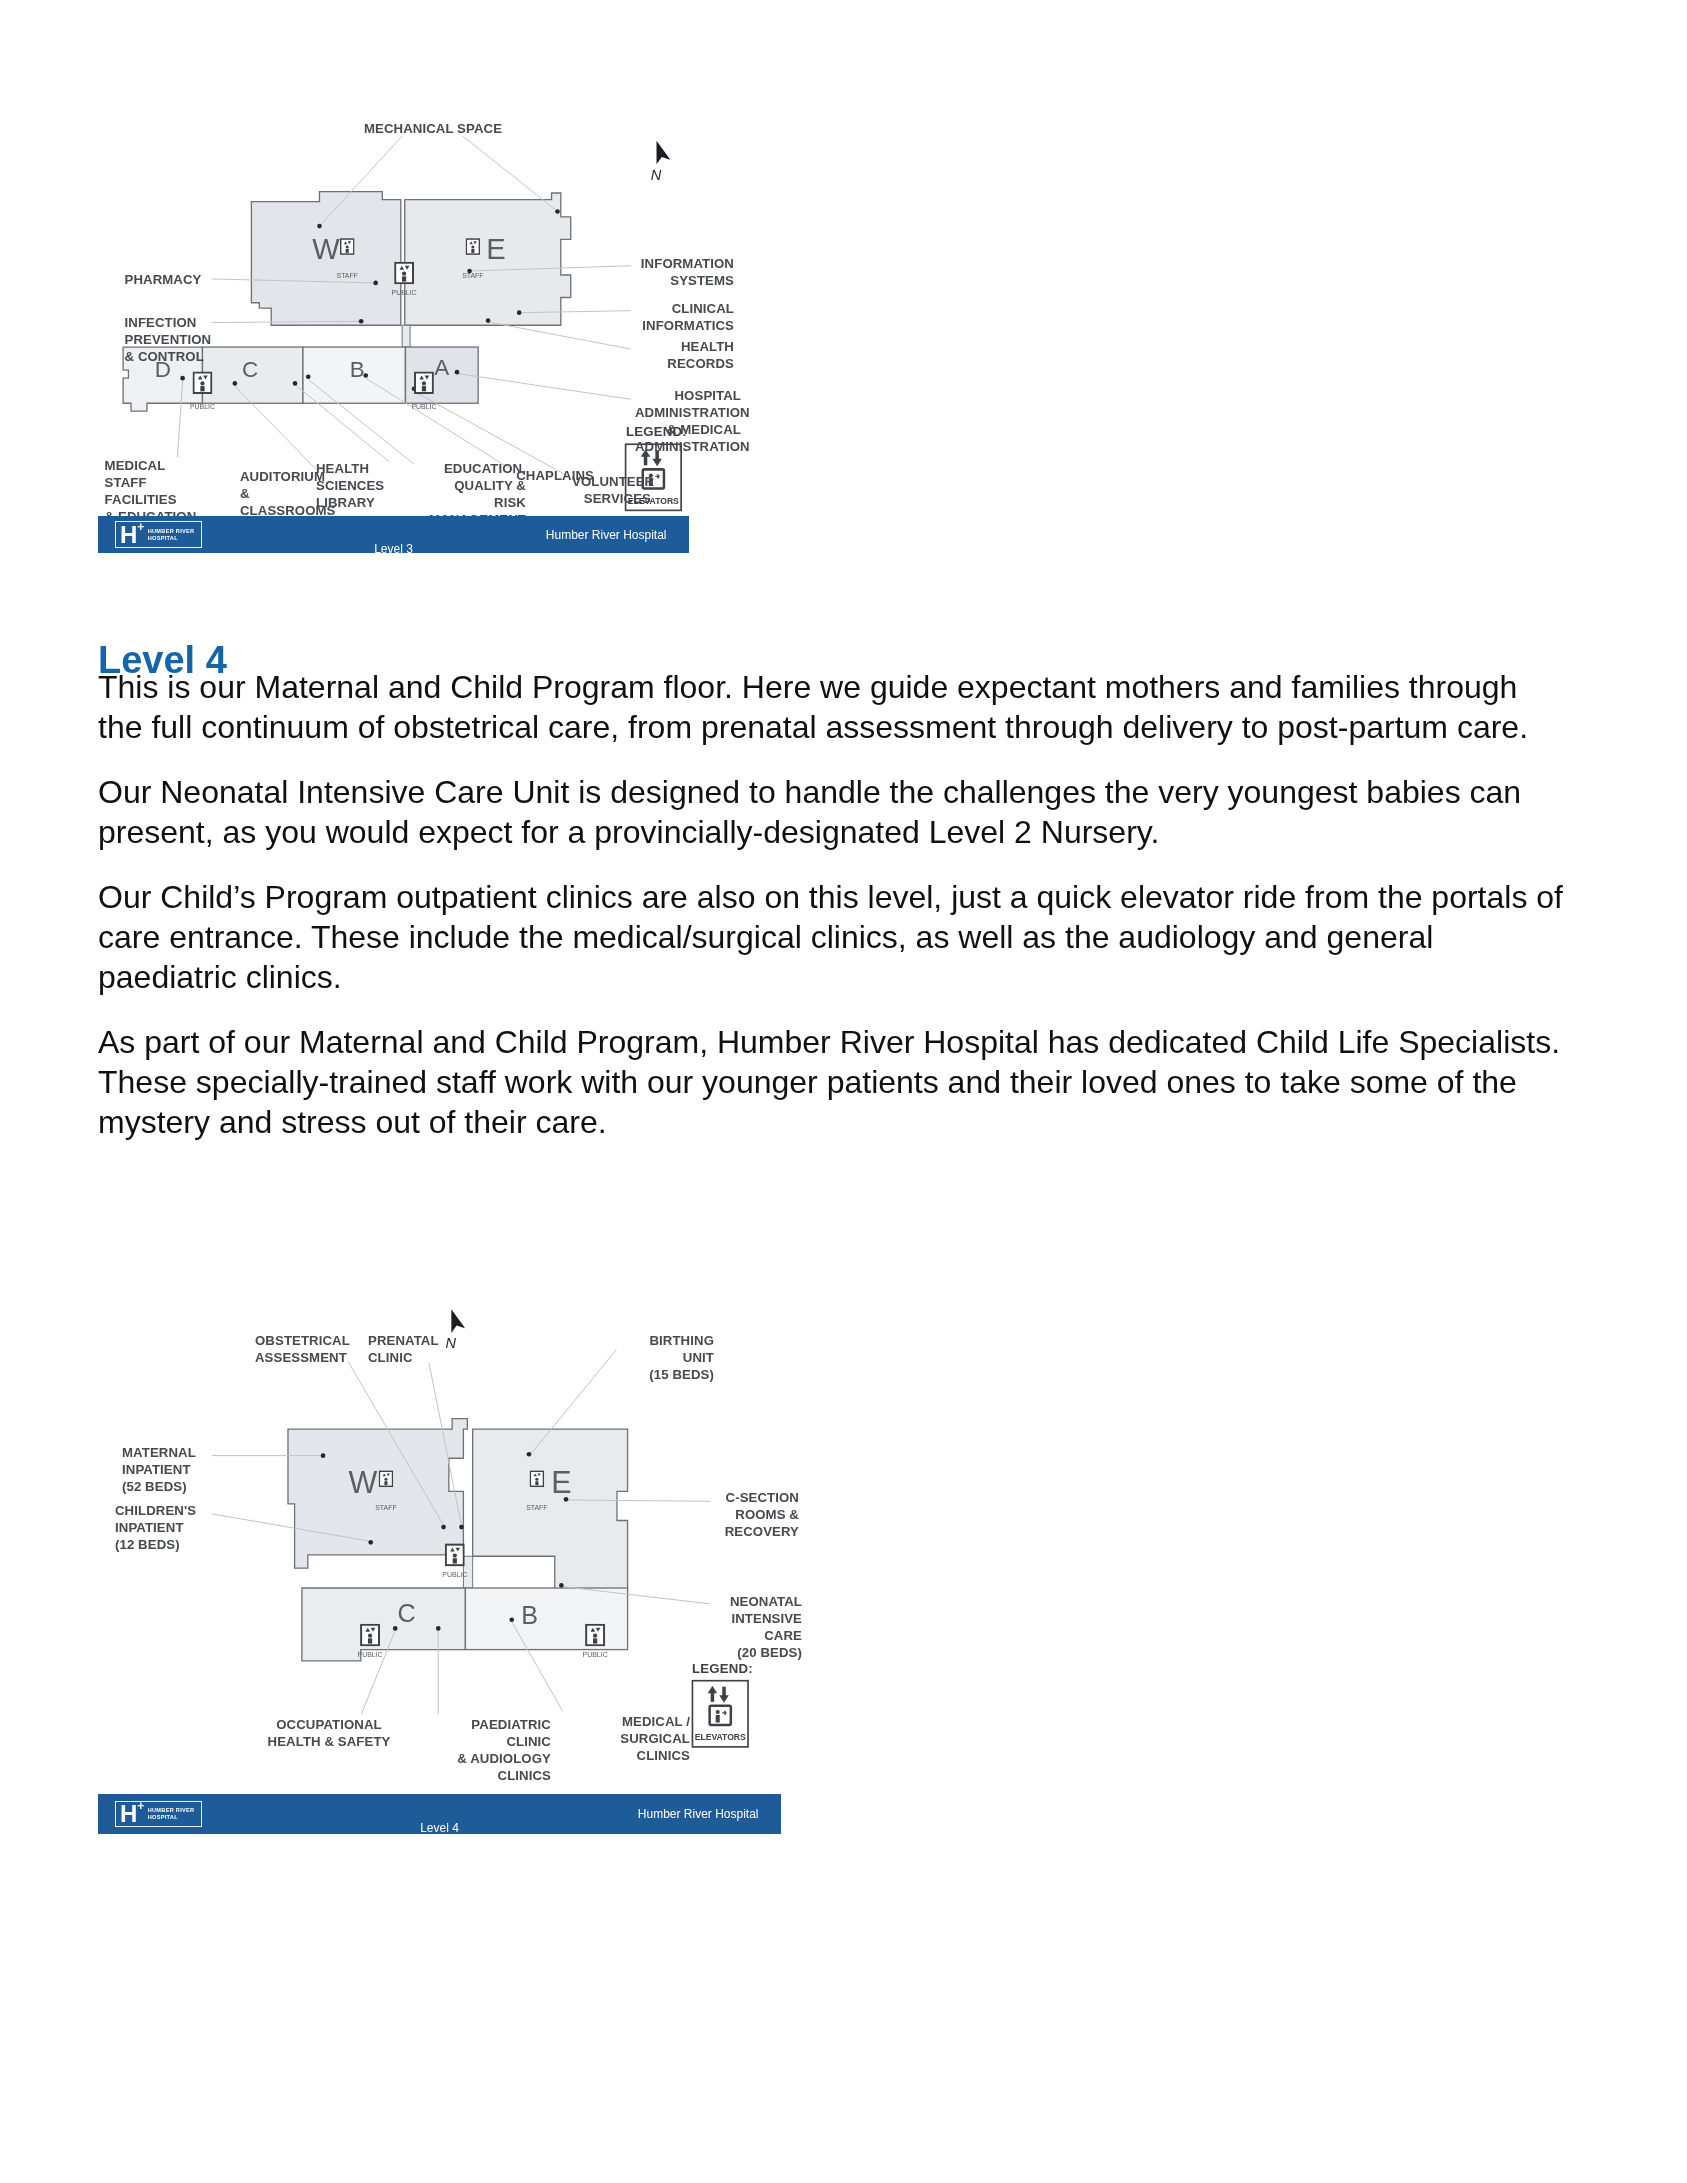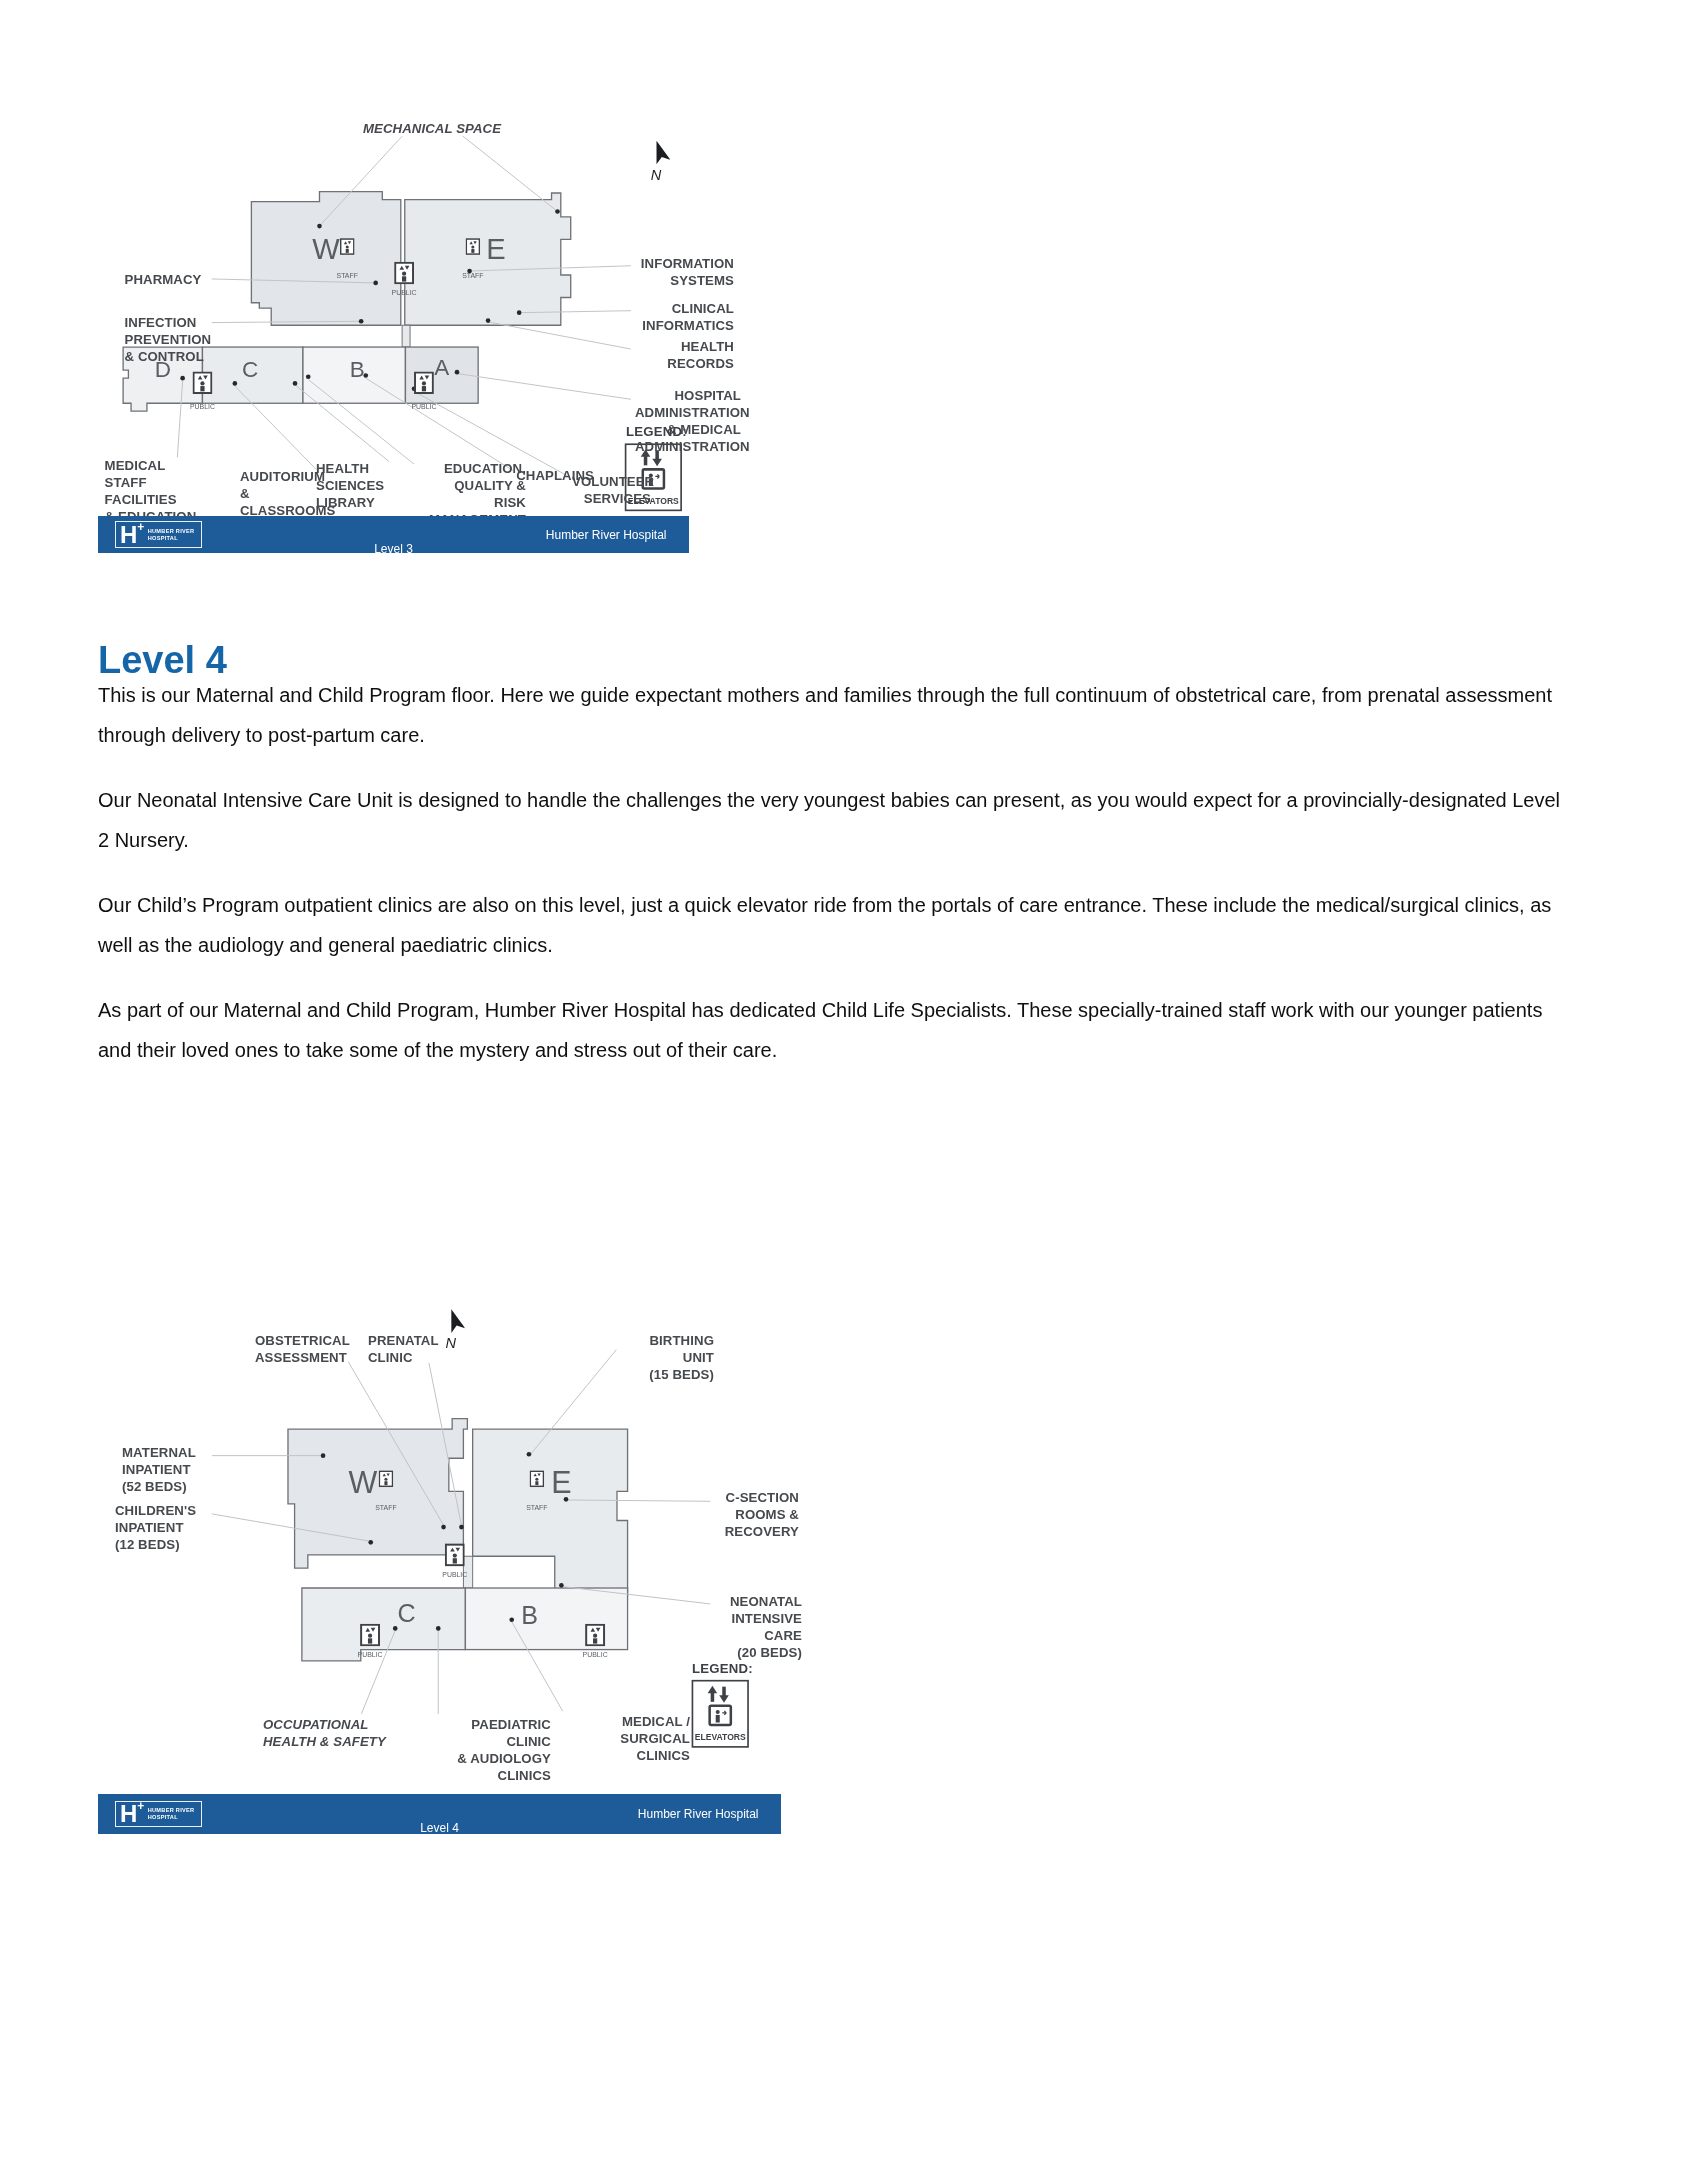--- a/index.html
+++ b/index.html
@@ -3,33 +3,33 @@
 <meta charset="utf-8">
 <style>
   html,body{margin:0;padding:0;background:#ffffff;}
   .page{position:relative;width:1687px;height:2183px;background:#ffffff;
         font-family:"Liberation Sans", sans-serif;overflow:hidden;}
   .map{position:absolute;}
   .map svg{position:absolute;left:0;top:0;}
   .map svg text{font-family:"Liberation Sans", sans-serif;}
   .mlabel{position:absolute;font-size:13.2px;line-height:1.3;color:#46494e;
           white-space:pre-line;letter-spacing:0.1px;font-weight:bold;}
-  .mlabel.r{text-align:left;} .mlabel.c{text-align:left;font-style:italic;} .mlabel.l{text-align:right;}
+  .mlabel.r{text-align:left;} .mlabel.c{text-align:center;} .mlabel.l{text-align:right;}
   .legend-title{position:absolute;font-size:13.2px;font-weight:bold;color:#3c3f44;letter-spacing:0.2px;}
   .map-footer{position:absolute;background:#1d5b99;display:flex;align-items:center;color:#ffffff;}
   .logo-box{border:1.3px solid rgba(255,255,255,.9);height:26.5px;width:87px;margin-left:17px;
             display:flex;align-items:center;padding:1.3px 4px;box-sizing:border-box;}
   .logo-h{font-size:24px;font-weight:bold;line-height:1;color:#fff;}
   .logo-plus{font-size:12px;font-weight:bold;vertical-align:super;line-height:1;color:#fff;position:relative;top:-8px;}
   .logo-name{font-size:5.6px;line-height:1.2;margin-left:3.3px;letter-spacing:0.3px;color:#fff;font-weight:bold;}
   .footer-level{position:absolute;left:50%;transform:translateX(-50%);font-size:12px;margin-top:28px;}
   .footer-hospital{margin-left:auto;margin-right:22.5px;font-size:12px;}
   .heading{position:absolute;left:98px;top:614px;font-size:38px;font-weight:bold;color:#1566a9;}
   .paragraphs{position:absolute;left:98px;top:667px;width:1465px;}
-  .paragraphs p{margin:8px 0 25px 0;font-size:20px;line-height:40px;color:#101012;}
+  .paragraphs p{margin:0 0 25px 0;font-size:32px;line-height:40px;color:#101012;}
 </style>
 </head>
 <body>
 
 <div class="page">
 
   
   <svg width="0" height="0" aria-hidden="true">
     <defs>
       <symbol id="lift-icon" viewBox="0 0 30 34">

